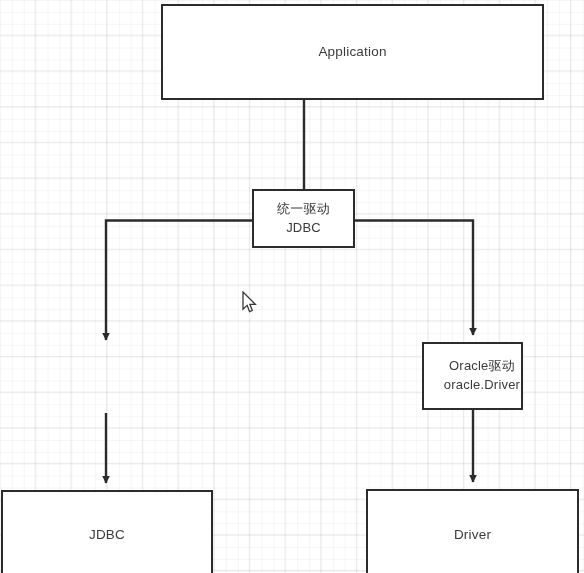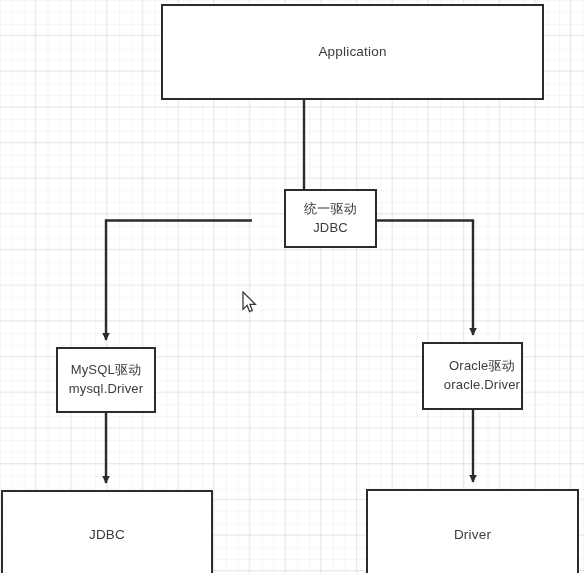--- a/index.html
+++ b/index.html
@@ -46,21 +46,21 @@
     color: #3b3b3b;
     font-size: 13px;
     line-height: 1.45;
     letter-spacing: 0.2px;
   }
   .node .label {
     display: block;
     white-space: pre-line;
   }
   #node-application { left: 113px;  top: 4px;   width: 383px; height: 96px;  font-size: 13.5px; margin-left: 48px; }
-  #node-jdbc        { left: 252px;  top: 189px; width: 93px; height: 59px; margin-left: 32px;  }
+  #node-jdbc        { left: 252px;  top: 189px; width: 103px; height: 59px;  }
   #node-mysql-drv   { left: 56px;   top: 347px; width: 100px; height: 66px;  }
   #node-oracle-drv  { left: 422px;  top: 342px; width: 101px; height: 68px; padding-left: 19px;  }
   #node-mysql-db    { left: 1px;    top: 490px; width: 212px; height: 90px;  font-size: 13.5px; }
   #node-oracle-db   { left: 366px;  top: 489px; width: 213px; height: 91px;  font-size: 13.5px; }
 
   #cursor {
     position: absolute;
     left: 242px;
     top: 291px;
     width: 16px;
@@ -93,24 +93,20 @@
 
   <div class="node" id="node-application">
     <span class="label">Application</span>
   </div>
 
   <div class="node" id="node-jdbc">
     <span class="label">统一驱动
 JDBC</span>
   </div>
 
-  <div class="node" id="node-mysql-drv">
-    <span class="label">MySQL驱动
-mysql.Driver</span>
-  </div>
 
   <div class="node" id="node-oracle-drv">
     <span class="label">Oracle驱动
 oracle.Driver</span>
   </div>
 
   <div class="node" id="node-mysql-db">
     <span class="label">JDBC</span>
   </div>
 

